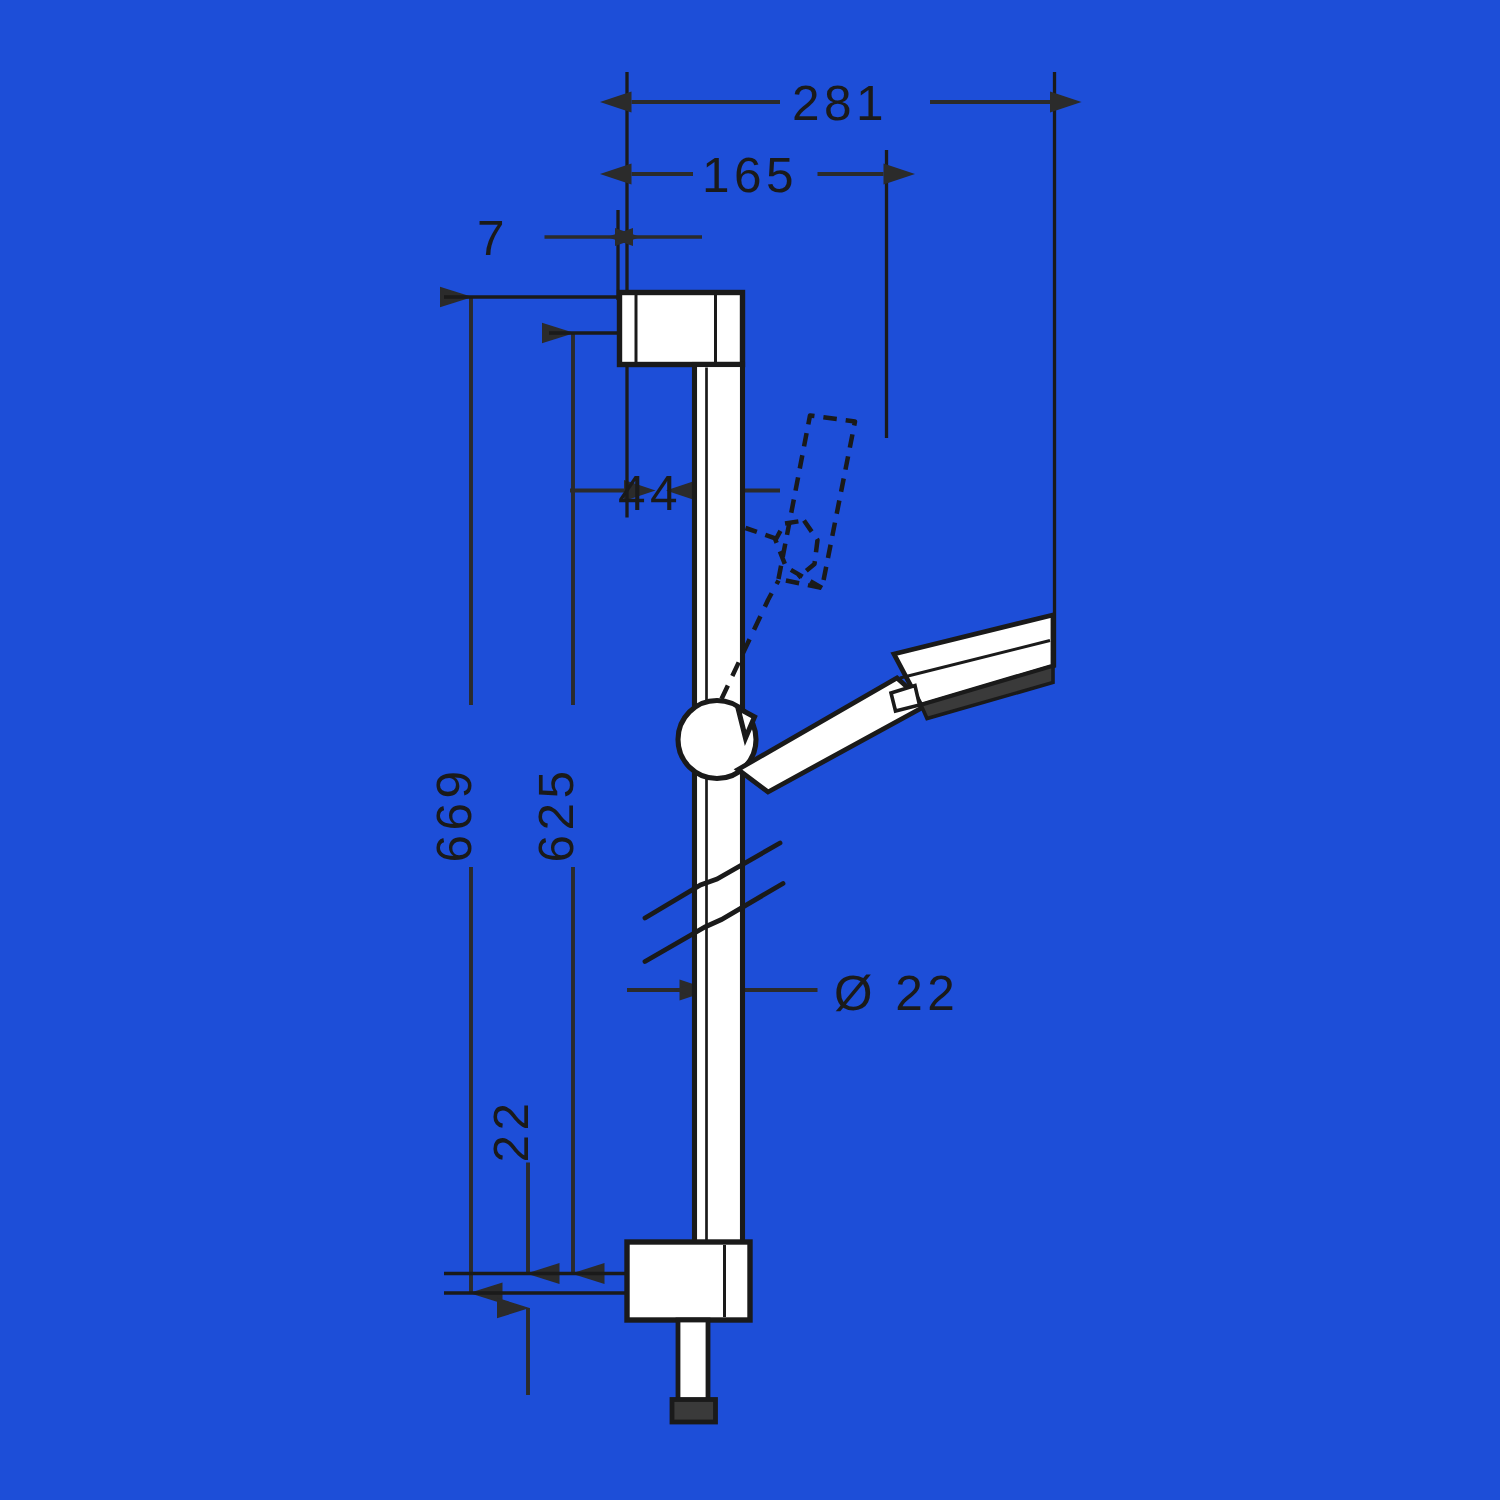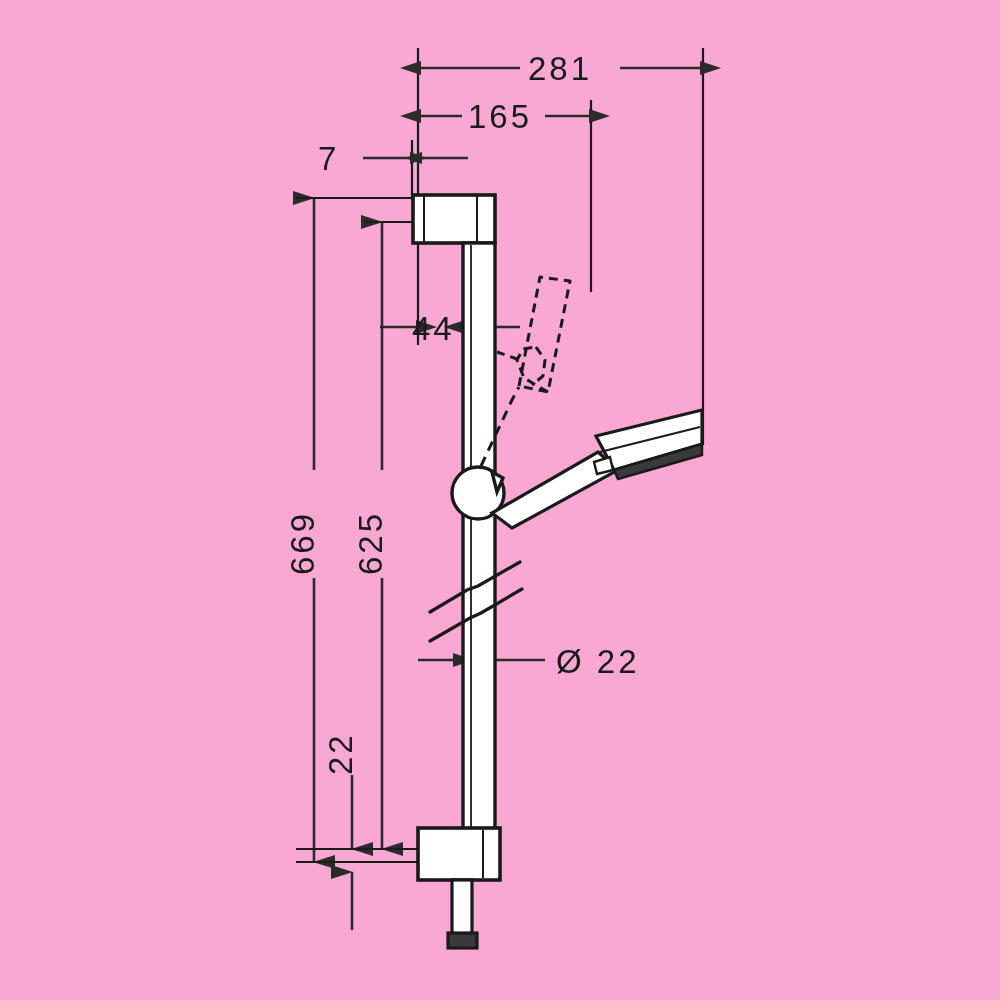--- a/index.html
+++ b/index.html
@@ -10,21 +10,21 @@
   body {
     width: 1000px;
     height: 1000px;
     font-family: "Liberation Sans", sans-serif;
     overflow: hidden;
   }
   #drawing-root {
     position: relative;
     width: 1000px;
     height: 1000px;
-    background: #f9a8d4;
+    background: #1d4ed8;
   }
   svg.canvas {
     position: absolute;
     top: 0;
     left: 0;
     width: 1000px;
     height: 1000px;
   }
   .dim-text {
     font-family: "Liberation Sans", sans-serif;

